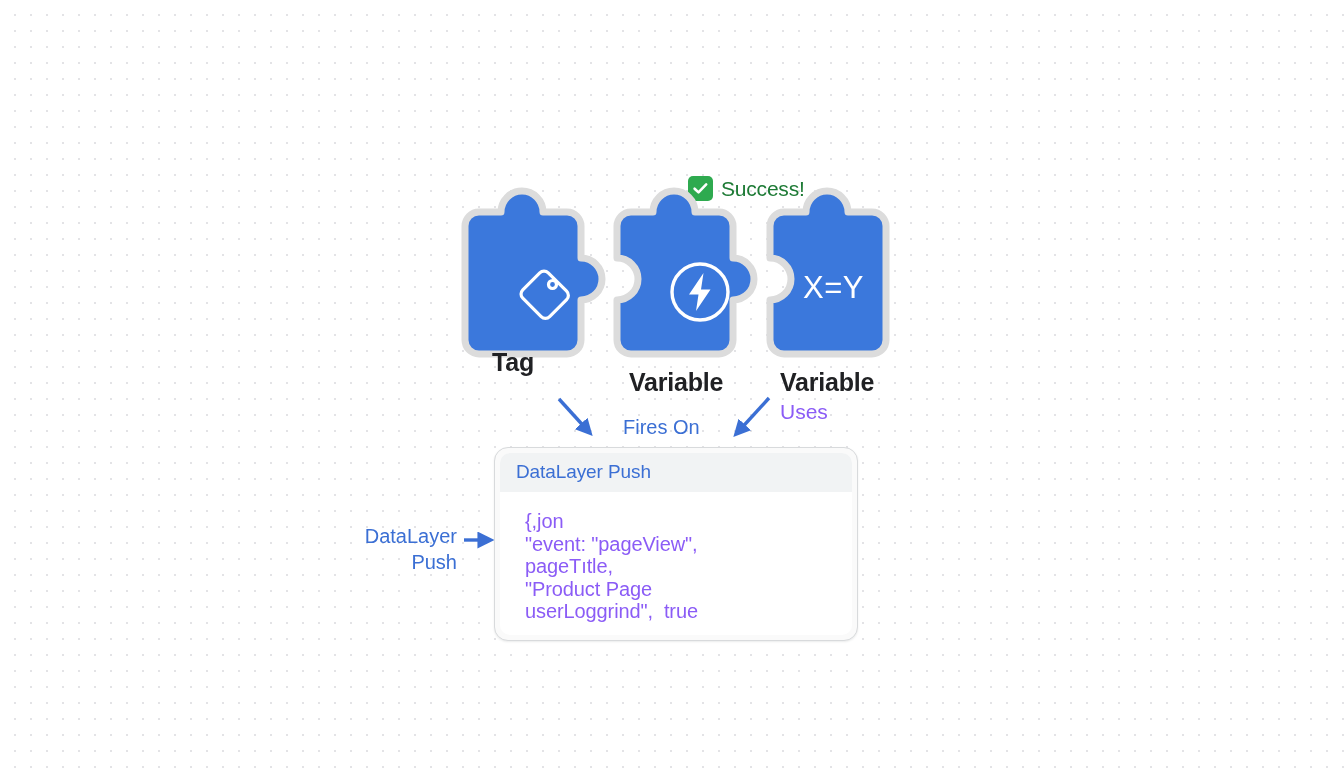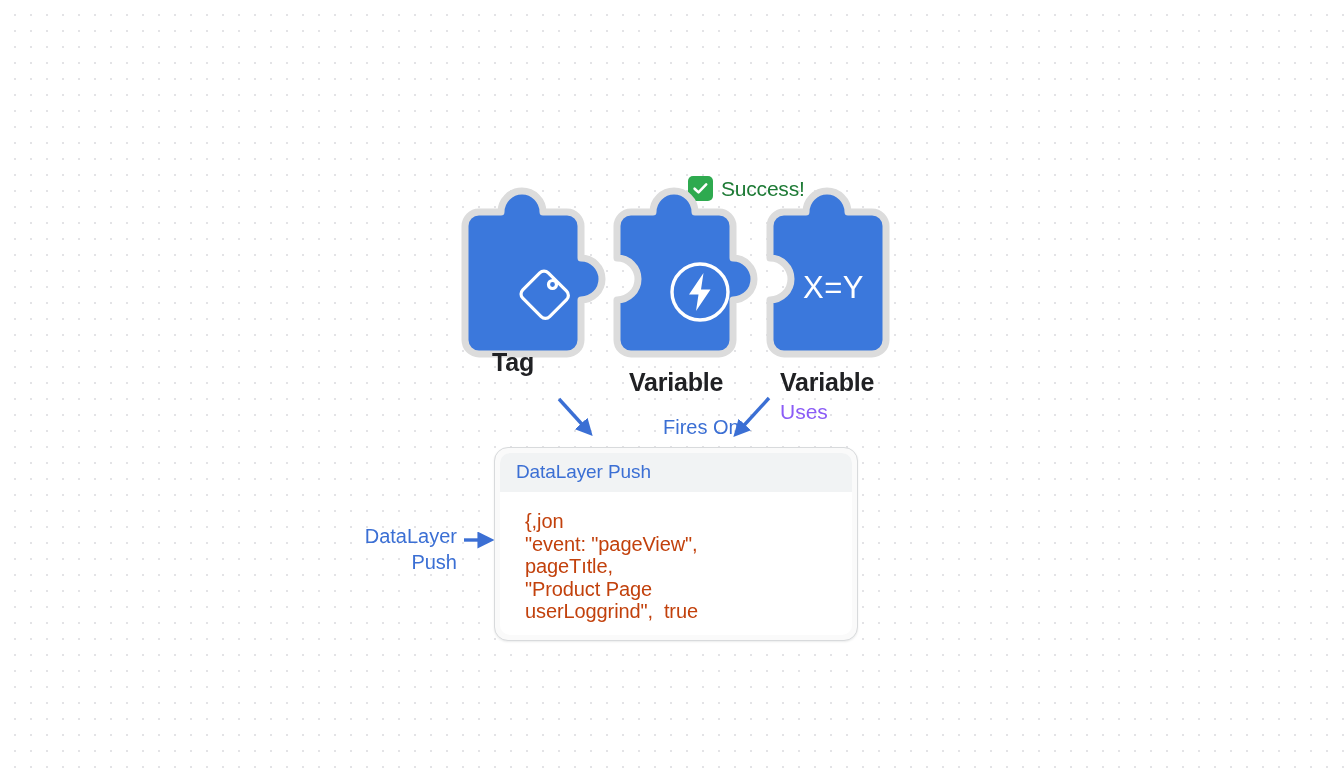--- a/index.html
+++ b/index.html
@@ -109,21 +109,20 @@
   .label-uses { left: 780px; top: 400px; }
 
   
   .fires-on {
     position: absolute;
     left: 623px;
     top: 416px;
     font-size: 20px;
     color: #3b6fd4;
     white-space: nowrap;
-    margin-left: 40px;
   }
   .dl-push-label {
     position: absolute;
     left: 352px;
     top: 523px;
     width: 105px;
     text-align: right;
     font-size: 20px;
     line-height: 26px;
     color: #3b6fd4;
@@ -164,21 +163,21 @@
     font-size: 19px;
     color: #3b6fd4;
     letter-spacing: -0.1px;
     white-space: nowrap;
   }
   .code-body {
     flex: 1;
     padding: 18px 16px 10px 25px;
     font-size: 20px;
     line-height: 22.6px;
-    color: #c2410c;
+    color: #8b5cf6;
     white-space: pre;
     letter-spacing: -0.1px;
   }
 </style>
 </head>
 <body>
 
 <div class="canvas">
 
   <div class="success-badge">

